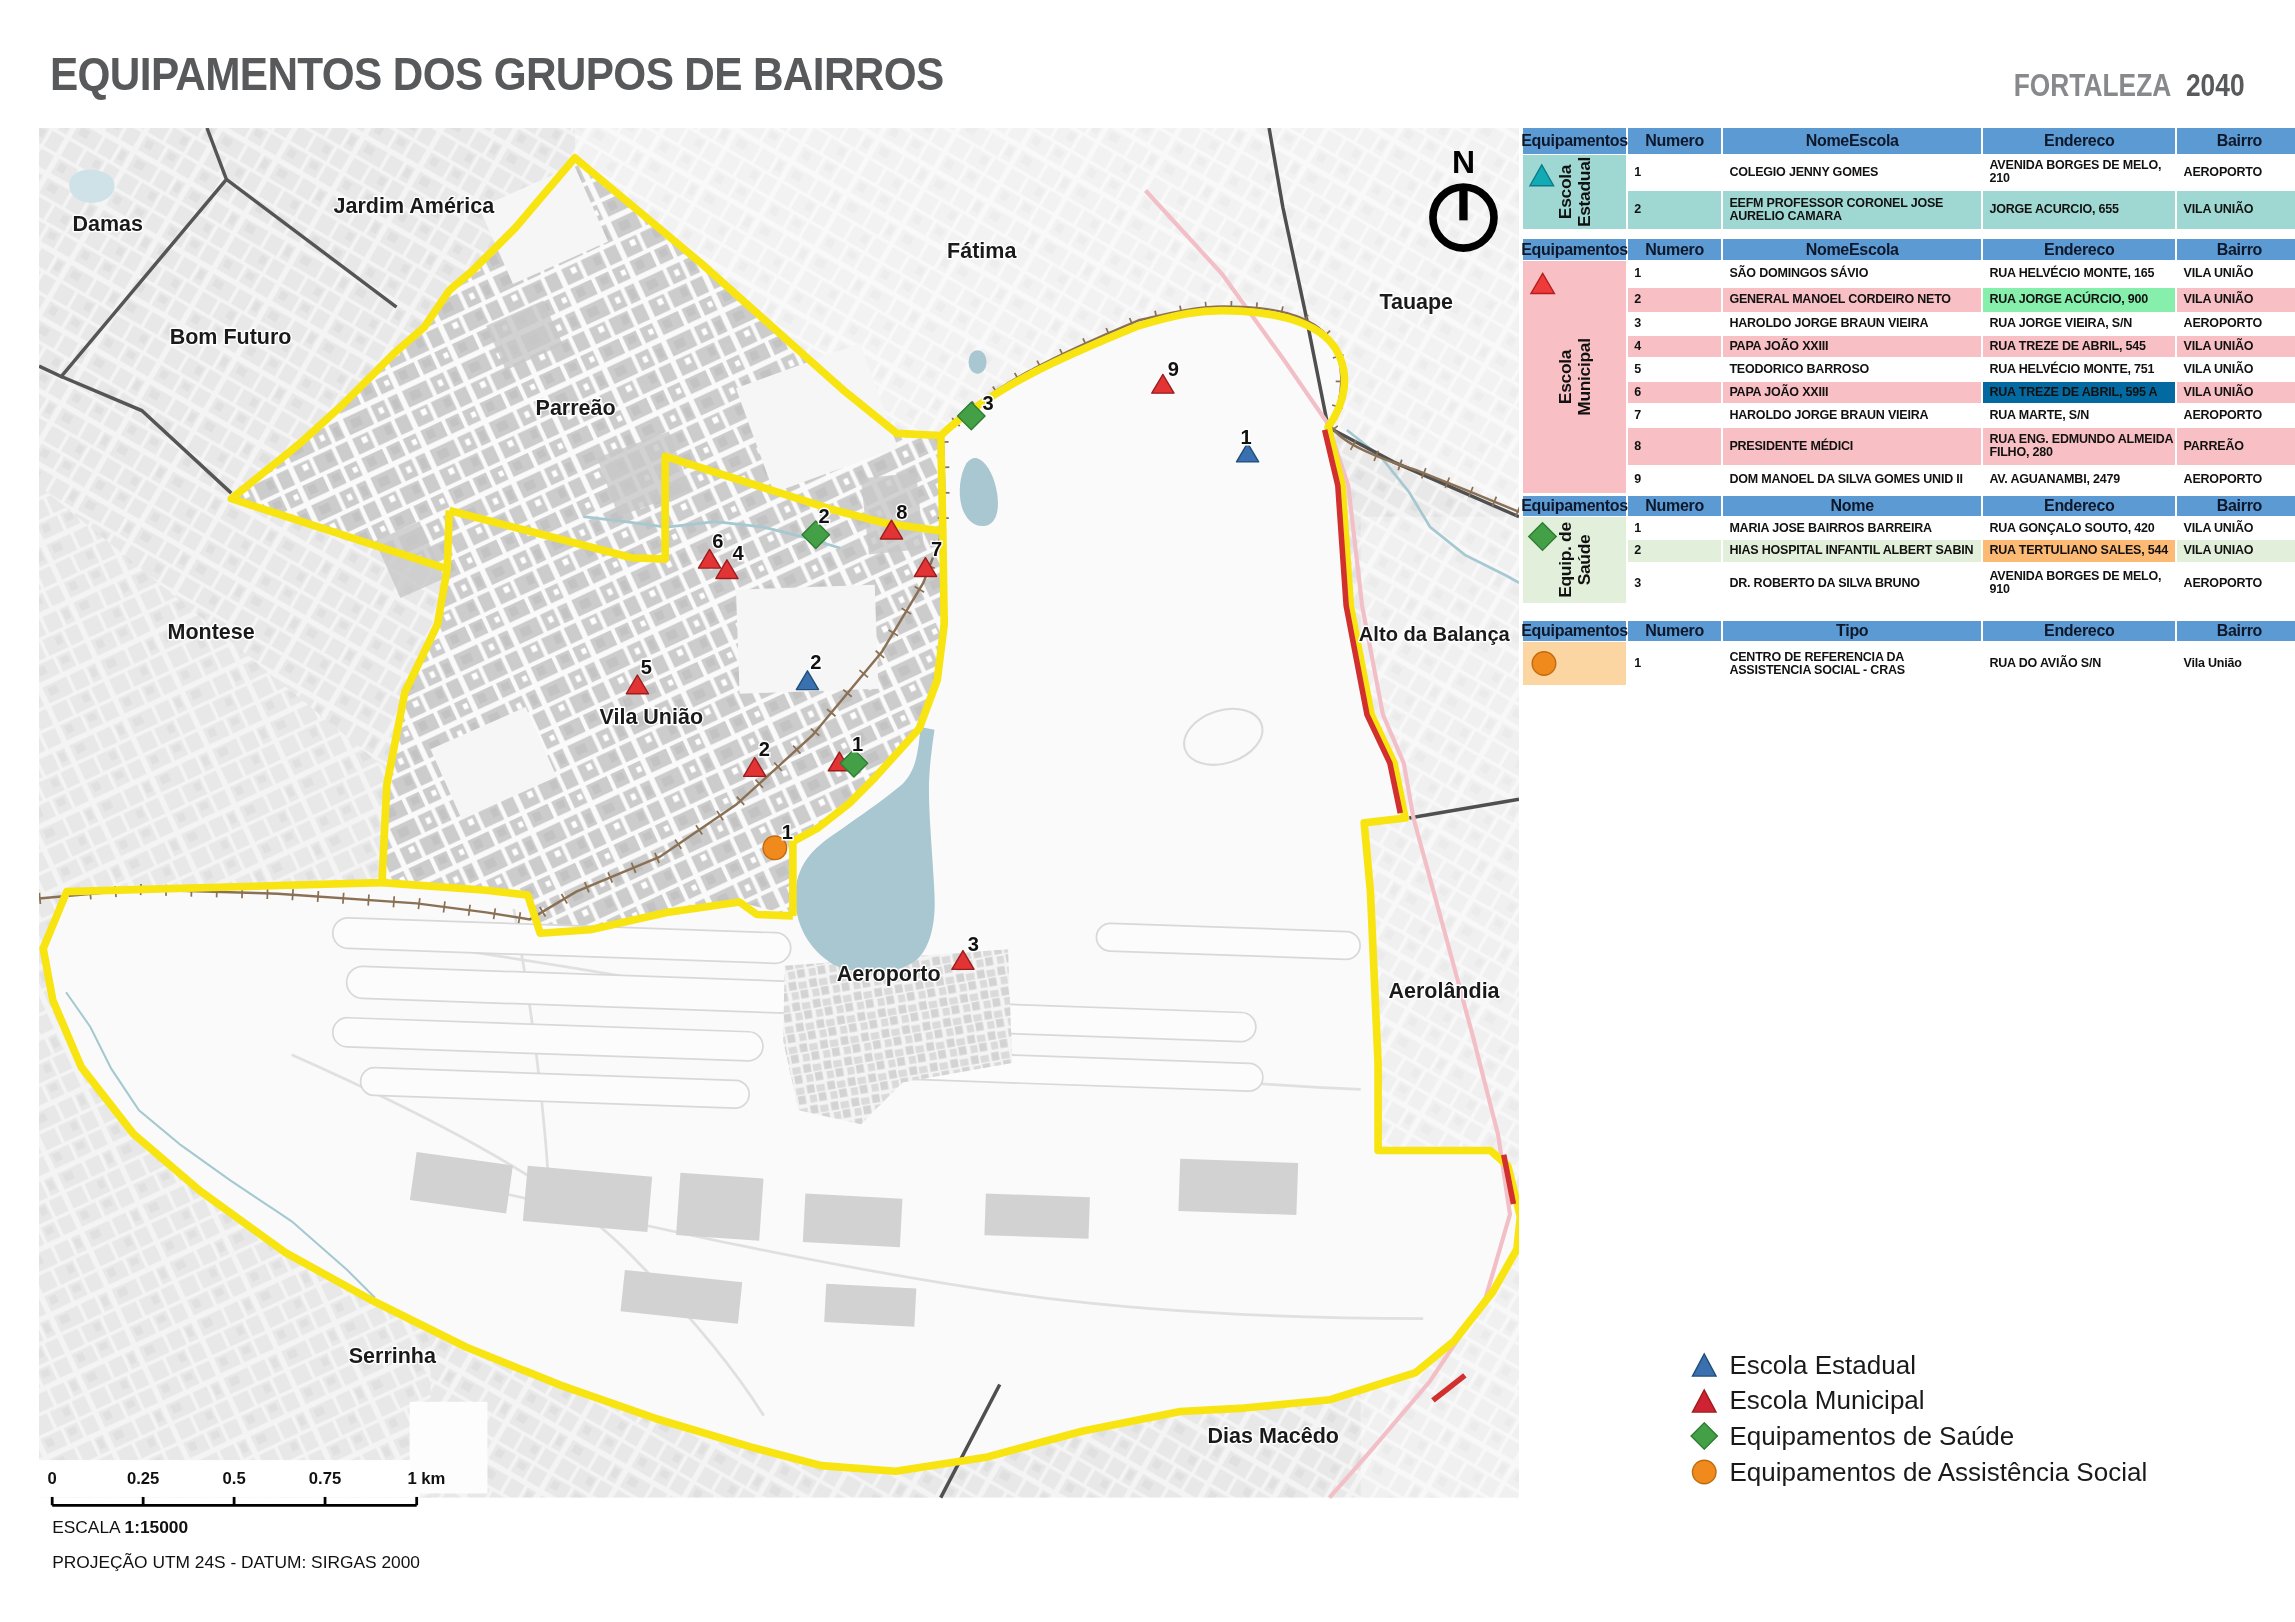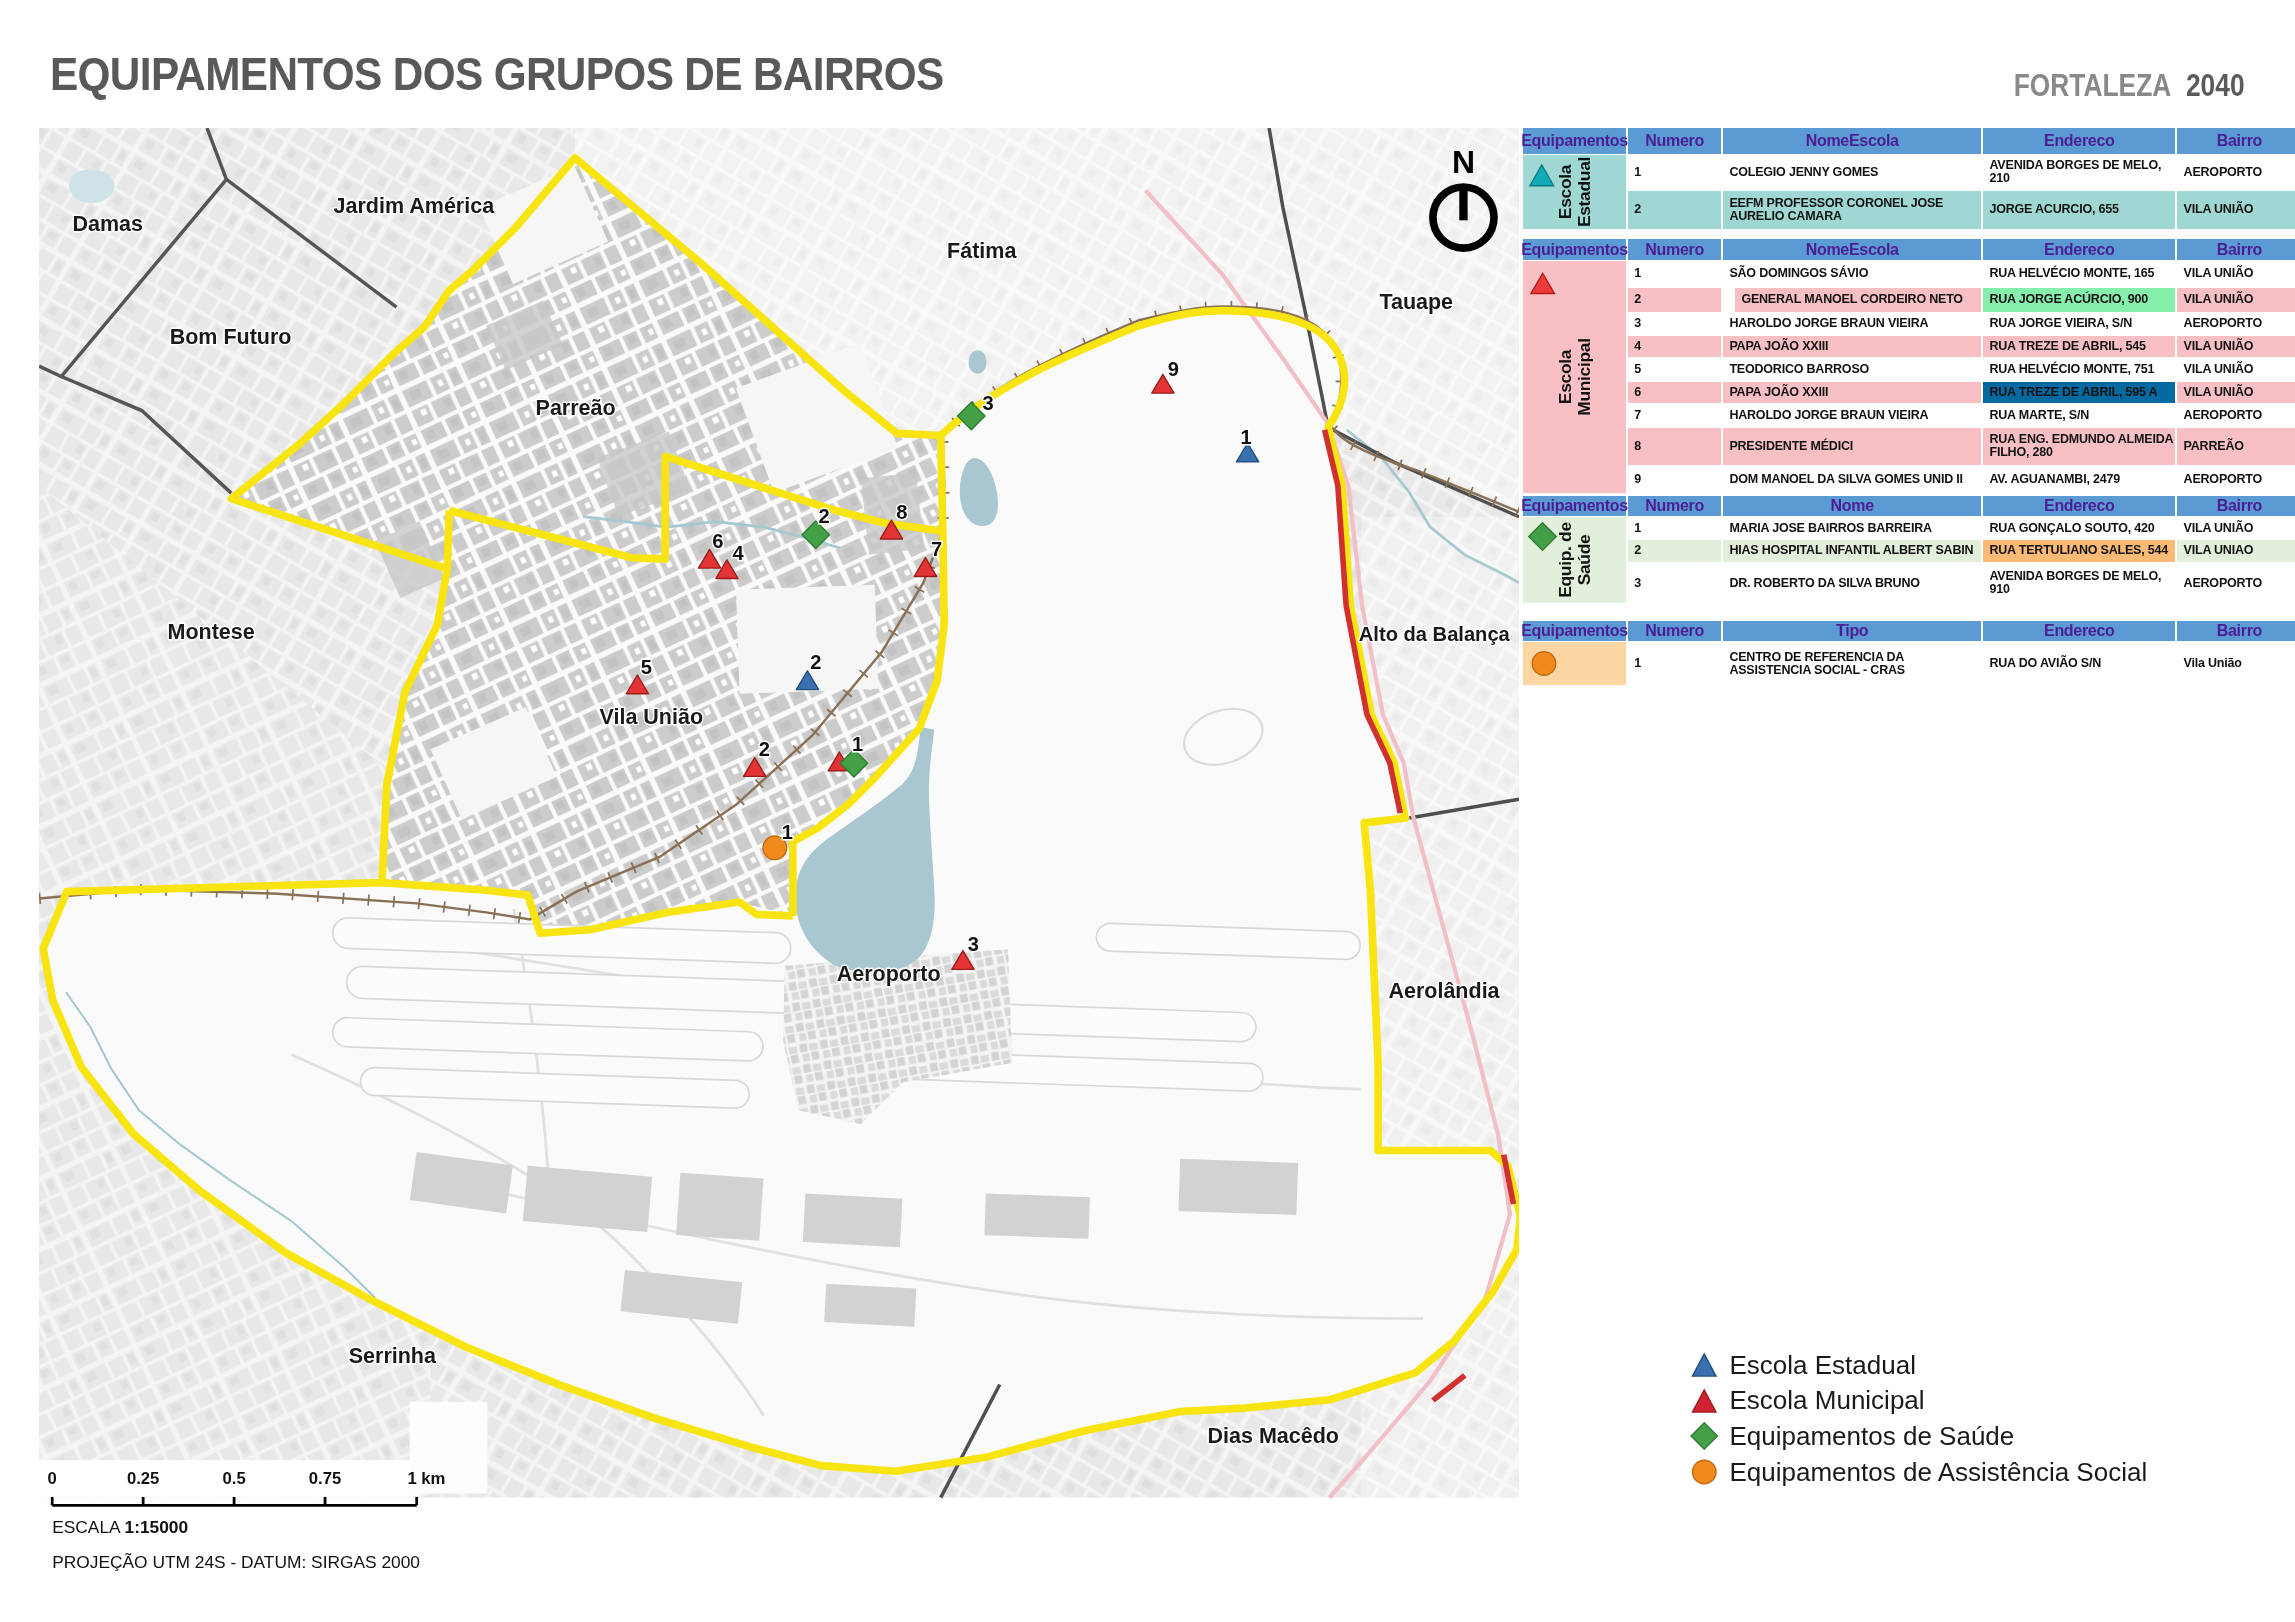--- a/index.html
+++ b/index.html
@@ -2,21 +2,21 @@
 <html style="font-size:11px"><head>
 <meta charset="utf-8">
 <style>
 html,body{margin:0;padding:0;background:#fff;}
 body{width:2295px;height:1623px;position:relative;font-family:"Liberation Sans",sans-serif;overflow:hidden;}
 .abs{position:absolute;}
 #title{left:50px;top:47px;font-size:46px;font-weight:bold;color:#58595b;transform:scaleX(0.92);transform-origin:left top;white-space:nowrap;letter-spacing:-0.7px;}
 #f2040{right:50px;top:68px;font-size:31px;font-weight:bold;color:#87898c;white-space:nowrap;transform:scaleX(0.85);transform-origin:right top;}
 #f2040 b{color:#595a5c;}
 .tbl{position:absolute;left:1523px;width:770px;display:grid;grid-template-columns:103px 93px 258px 192px 124px;column-gap:2.1px;row-gap:1.4px;}
-.tbl .h{background:#5b9ad2;font-weight:bold;font-size:16px;color:#4c1d95;display:flex;align-items:center;justify-content:center;letter-spacing:-0.3px;}
+.tbl .h{background:#5b9ad2;font-weight:bold;font-size:16px;color:#0f172a;display:flex;align-items:center;justify-content:center;letter-spacing:-0.3px;}
 .tbl .c{font-weight:bold;font-size:12.5px;color:#111;display:flex;align-items:center;padding-left:6.2px;line-height:1.06;letter-spacing:-0.2px;}
 .tbl .ic{position:relative;}
 .vt{position:absolute;left:50%;top:50%;transform:translate(-50%,-50%) rotate(-90deg);font-weight:bold;font-size:17.4px;white-space:nowrap;text-align:center;line-height:1.1;color:#111;letter-spacing:-0.3px;}
 .legrow{display:flex;align-items:center;margin-bottom:9.7px;height:26px;}
 .legrow span{font-size:26px;color:#1a1a1a;margin-left:10px;}
 </style>
 </head>
 <body>
 
 <div id="title" class="abs">EQUIPAMENTOS DOS GRUPOS DE BAIRROS</div>
@@ -364,21 +364,21 @@
 <svg width="103" height="83" viewBox="0 0 148 120">
         <path d="M28,18 l-17,29 h34 Z" fill="#ee3a3a" stroke="#b21e1e" stroke-width="2"></path>
       </svg>
 <div class="vt">Escola<br>Municipal</div>
 </div>
 <div class="c">1</div>
     <div class="c">SÃO DOMINGOS SÁVIO</div>
     <div class="c">RUA HELVÉCIO MONTE, 165</div>
     <div class="c">VILA UNIÃO</div>
 <div class="c" style="background:#f8c0c4;">2</div>
-    <div class="c" style="background:#f8c0c4;margin-left:12px;">GENERAL MANOEL CORDEIRO NETO</div>
+    <div class="c" style="background:#f8c0c4;">GENERAL MANOEL CORDEIRO NETO</div>
     <div class="c" style="background:#86efac;">RUA JORGE ACÚRCIO, 900</div>
     <div class="c" style="background:#f8c0c4;">VILA UNIÃO</div>
 <div class="c">3</div>
     <div class="c">HAROLDO JORGE BRAUN VIEIRA</div>
     <div class="c">RUA JORGE VIEIRA, S/N</div>
     <div class="c">AEROPORTO</div>
 <div class="c" style="background:#f8c0c4;">4</div>
     <div class="c" style="background:#f8c0c4;">PAPA JOÃO XXIII</div>
     <div class="c" style="background:#f8c0c4;">RUA TREZE DE ABRIL, 545</div>
     <div class="c" style="background:#f8c0c4;">VILA UNIÃO</div>

